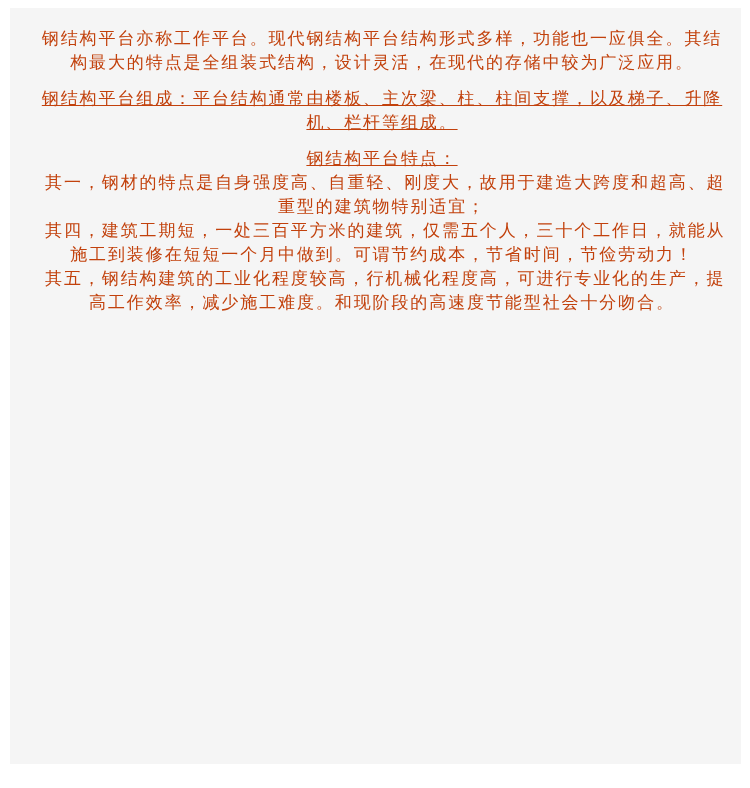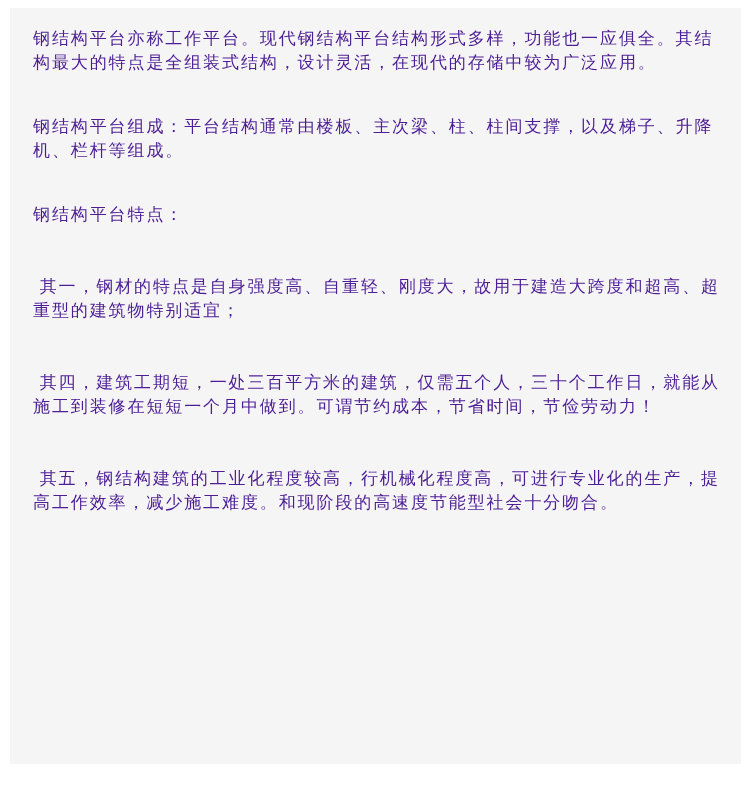--- a/index.html
+++ b/index.html
@@ -27,28 +27,28 @@
     width: 100%;
     height: 100%;
     padding: 19px 10px 0 23px;
     overflow: hidden;
   }
   .paragraph {
     margin: 0;
     font-size: 17px;
     line-height: 24px;
     letter-spacing: 1.9px;
-    color: #4c1d95;
+    color: #c2410c;
     white-space: pre-wrap;      
     word-break: break-all;
-    text-align: left;
+    text-align: center;
   }
   .sp-none { margin-top: 0; }
-  .sp-one  { margin-top: 40px; }  
-  .sp-two  { margin-top: 48px; }  
+  .sp-one  { margin-top: 12px; text-decoration: underline; }  
+  .sp-two  { }  
 </style>
 </head>
 <body style="background: rgb(255, 255, 255);">
 
 <div class="doc-panel" style="background: rgb(245, 245, 245);">
   <div class="doc-body" style="color: rgb(63, 63, 63);">
       <p class="paragraph sp-none">钢结构平台亦称工作平台。现代钢结构平台结构形式多样，功能也一应俱全。其结构最大的特点是全组装式结构，设计灵活，在现代的存储中较为广泛应用。</p>
       <p class="paragraph sp-one">钢结构平台组成：平台结构通常由楼板、主次梁、柱、柱间支撑，以及梯子、升降机、栏杆等组成。</p>
       <p class="paragraph sp-one">钢结构平台特点：</p>
       <p class="paragraph sp-two"> 其一，钢材的特点是自身强度高、自重轻、刚度大，故用于建造大跨度和超高、超重型的建筑物特别适宜；</p>

